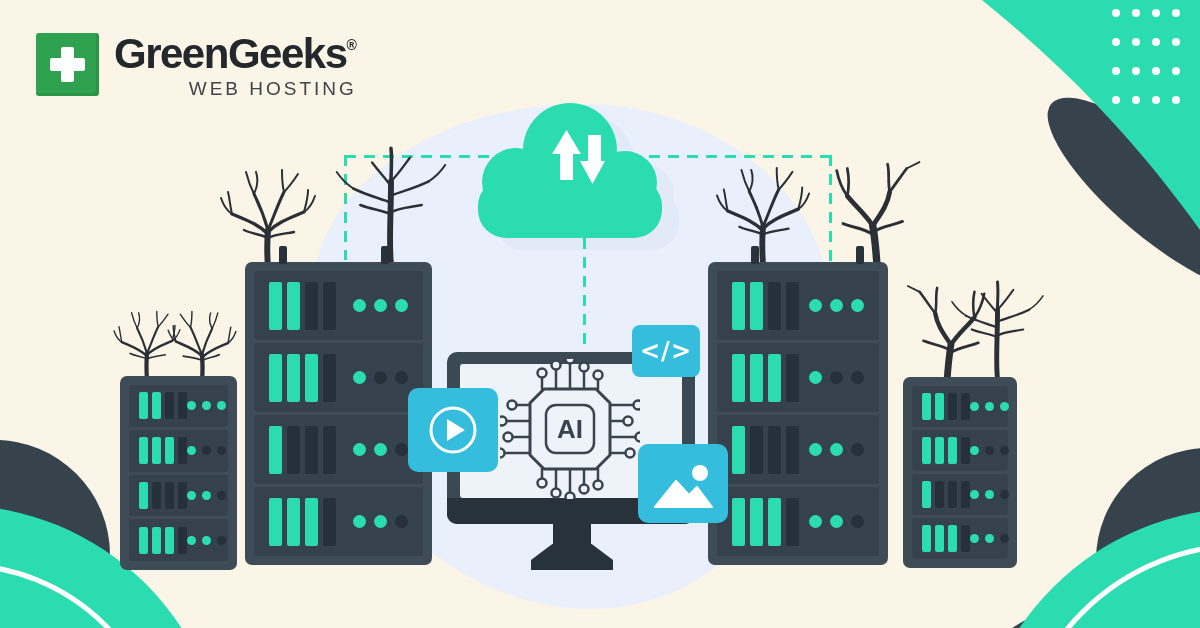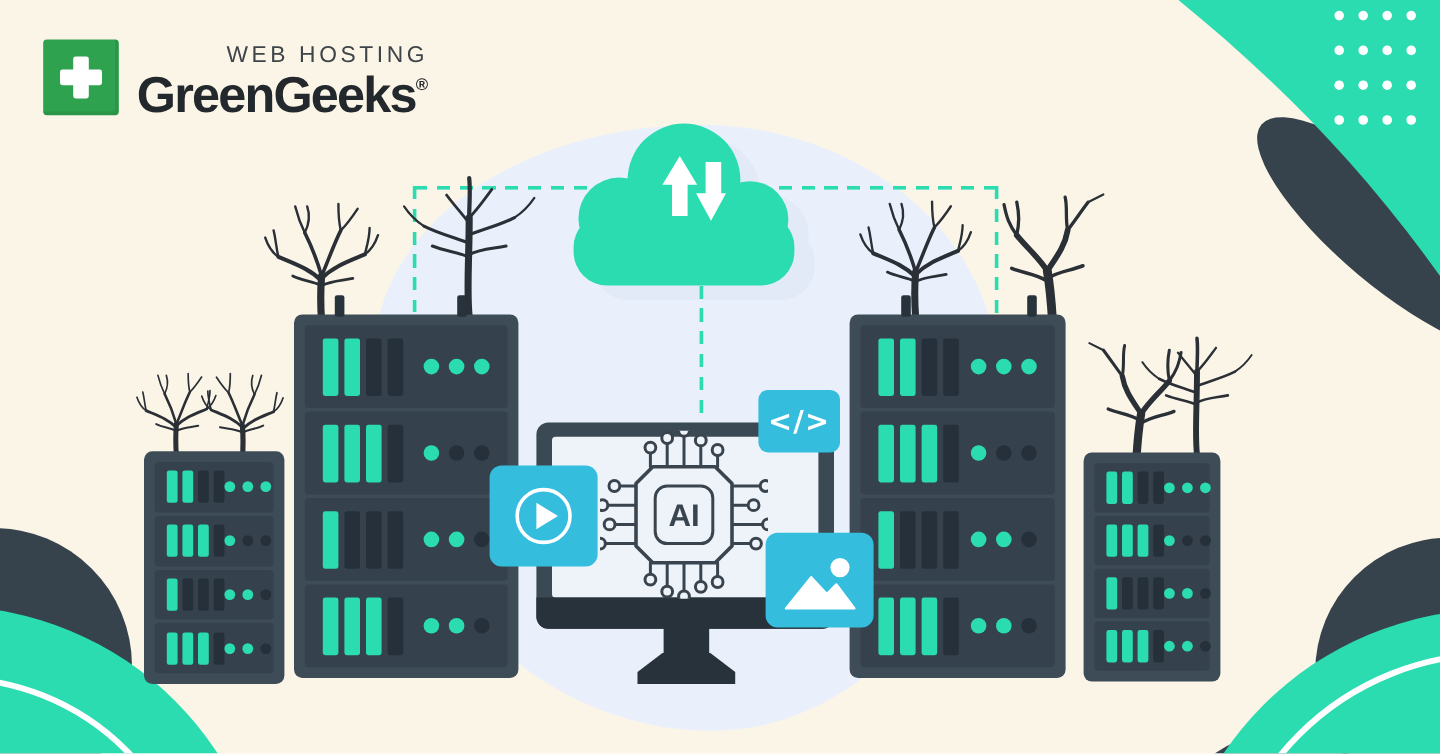--- a/index.html
+++ b/index.html
@@ -551,18 +551,18 @@
       <path d="M10,52 L31,26 L44,40 L52,32 L67,52 Z" fill="#fff" stroke="#fff" stroke-width="2" stroke-linejoin="round"></path>
     </svg>
   </div>
 
   <div id="logo">
     <div id="logo-mark">
       <div class="pbar ph"></div>
       <div class="pbar pv"></div>
     </div>
     <div id="logo-text">
+      <div id="brand-name"><span>GreenGeeks</span><sup>®</sup></div>
       <div id="brand-tagline">WEB HOSTING</div>
-      <div id="brand-name"><span>GreenGeeks</span><sup>®</sup></div>
     </div>
   </div>
 
 </div>
 
 </body></html>

